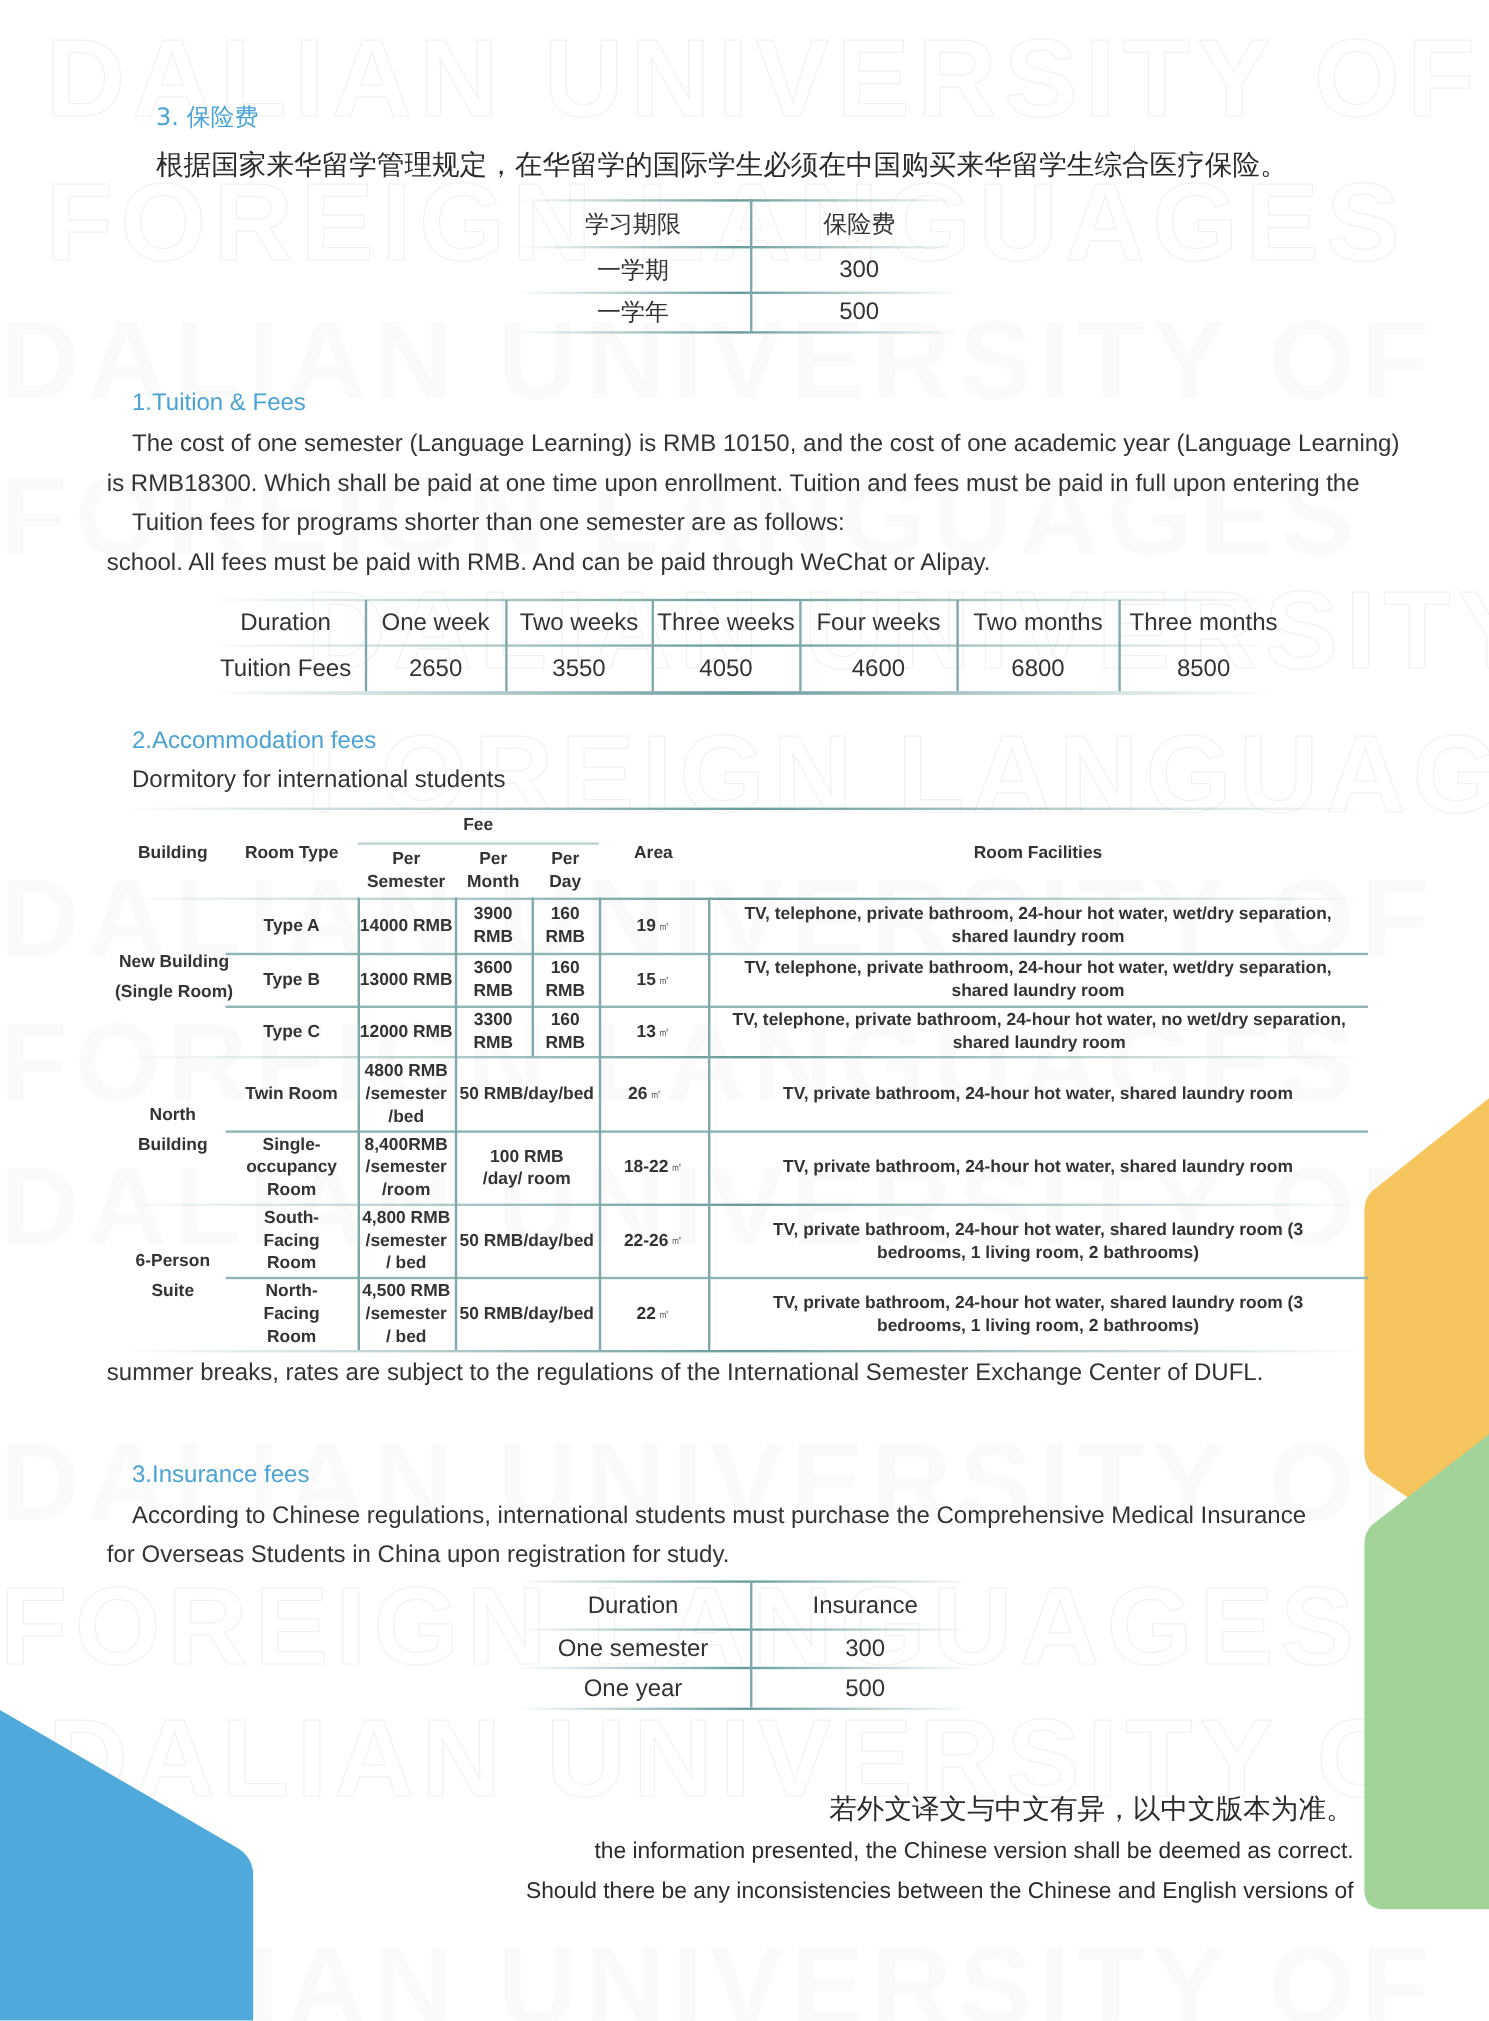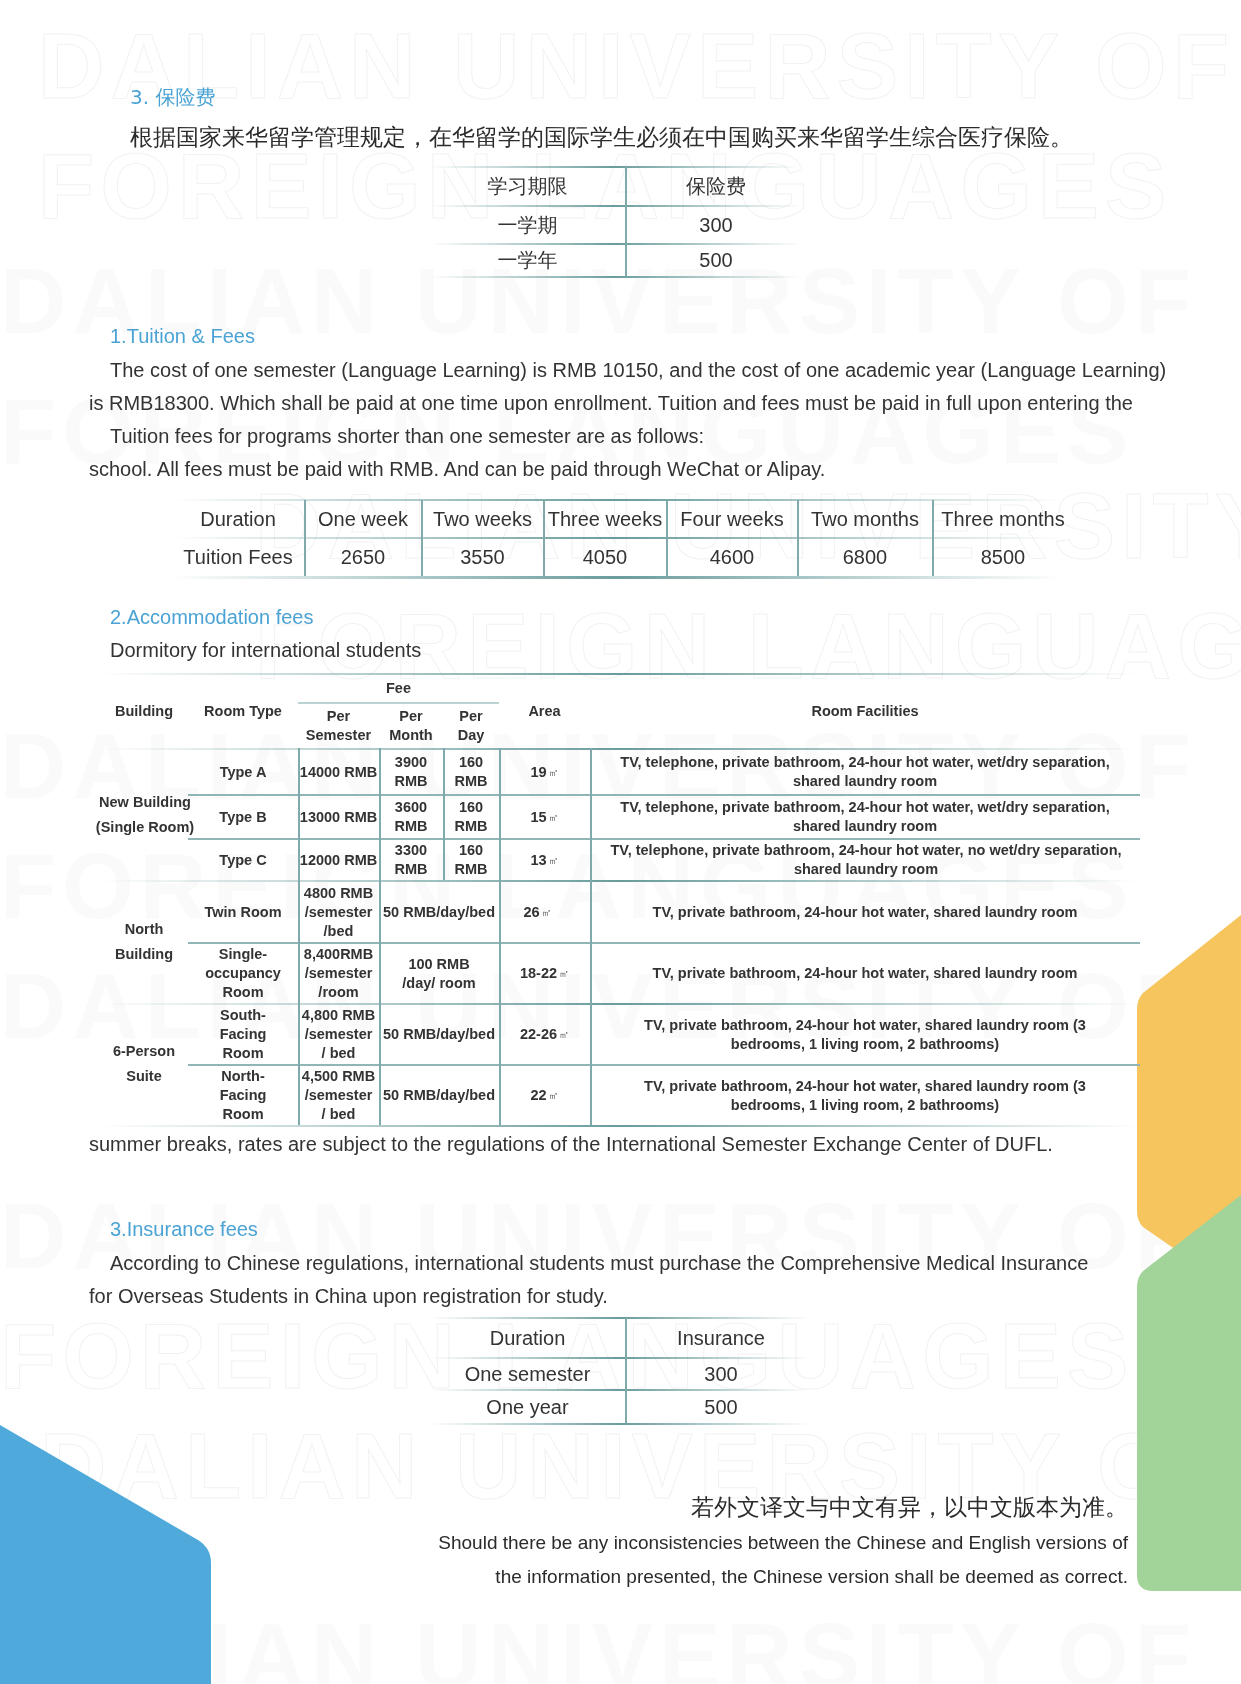--- a/index.html
+++ b/index.html
@@ -223,15 +223,15 @@
   <div class="cell abs t-mid" style="left:430px;top:1319px;width:195px;height:38px;">Duration</div>
   <div class="cell abs t-mid" style="left:626px;top:1319px;width:190px;height:38px;">Insurance</div>
   <div class="cell abs t-mid" style="left:430px;top:1359px;width:195px;height:30px;">One semester</div>
   <div class="cell abs t-mid" style="left:626px;top:1359px;width:190px;height:30px;">300</div>
   <div class="cell abs t-mid" style="left:430px;top:1391px;width:195px;height:32px;">One year</div>
   <div class="cell abs t-mid" style="left:626px;top:1391px;width:190px;height:32px;">500</div>
 </div>
 
 <div class="abs cn" style="right:113px;top:1492px;font-size:23px;color:#2b2b2b;white-space:nowrap;">若外文译文与中文有异，以中文版本为准。</div>
 <div class="abs" style="right:113px;top:1526px;text-align:right;font-size:19px;line-height:34px;color:#2b2b2b;">
+  <div style="white-space:nowrap;">the information presented, the Chinese version shall be deemed as correct.</div>
   <div style="white-space:nowrap;">Should there be any inconsistencies between the Chinese and English versions of</div>
-  <div style="white-space:nowrap;">the information presented, the Chinese version shall be deemed as correct.</div>
 </div>
 
 </body></html>

